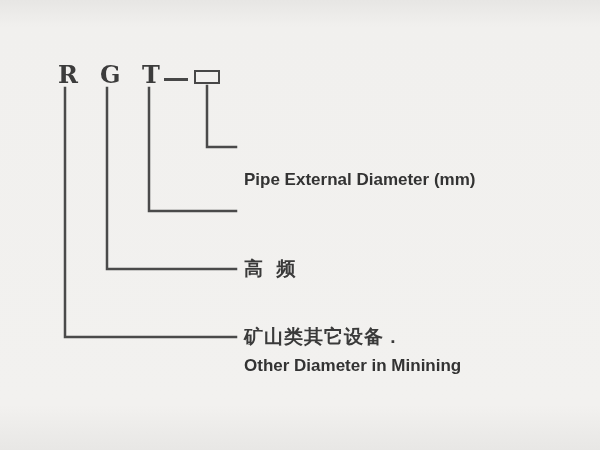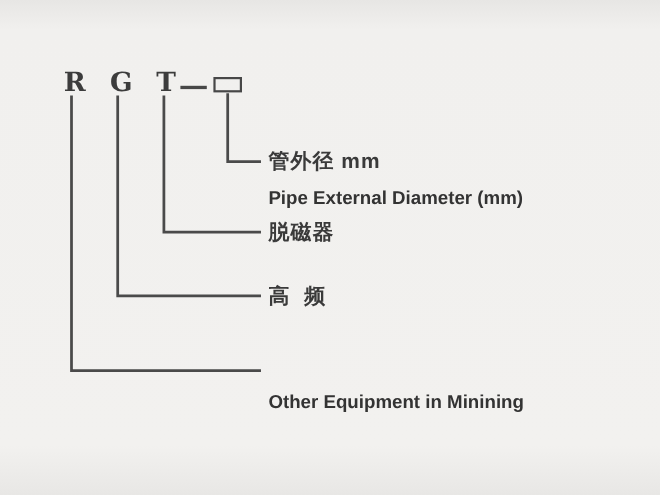--- a/index.html
+++ b/index.html
@@ -85,22 +85,21 @@
   <span class="model-dash"></span>
   <span class="model-box"></span>
 
   <svg class="connectors" viewBox="0 0 600 450">
     <polyline points="207,86 207,147 236,147"></polyline>
     <polyline points="149,88 149,211 236,211"></polyline>
     <polyline points="107,88 107,269 236,269"></polyline>
     <polyline points="65,88 65,337 236,337"></polyline>
   </svg>
 
-  <div class="entry-cn" style="top:134px;">管外径 mm</div>
   <div class="entry-en" style="top:170px;">Pipe External Diameter (mm)</div>
 
-  <div class="entry-cn" style="top:198px;">脱磁器</div>
 
   <div class="entry-cn" style="top:256px;">高  频</div>
 
-  <div class="entry-en" style="top:356px;">Other Equipment in Minining</div>
+  <div class="entry-cn" style="top:324px;">矿山类其它设备 .</div>
+  <div class="entry-en" style="top:356px;">Other Diameter in Minining</div>
 
 </div>
 
 </body></html>

